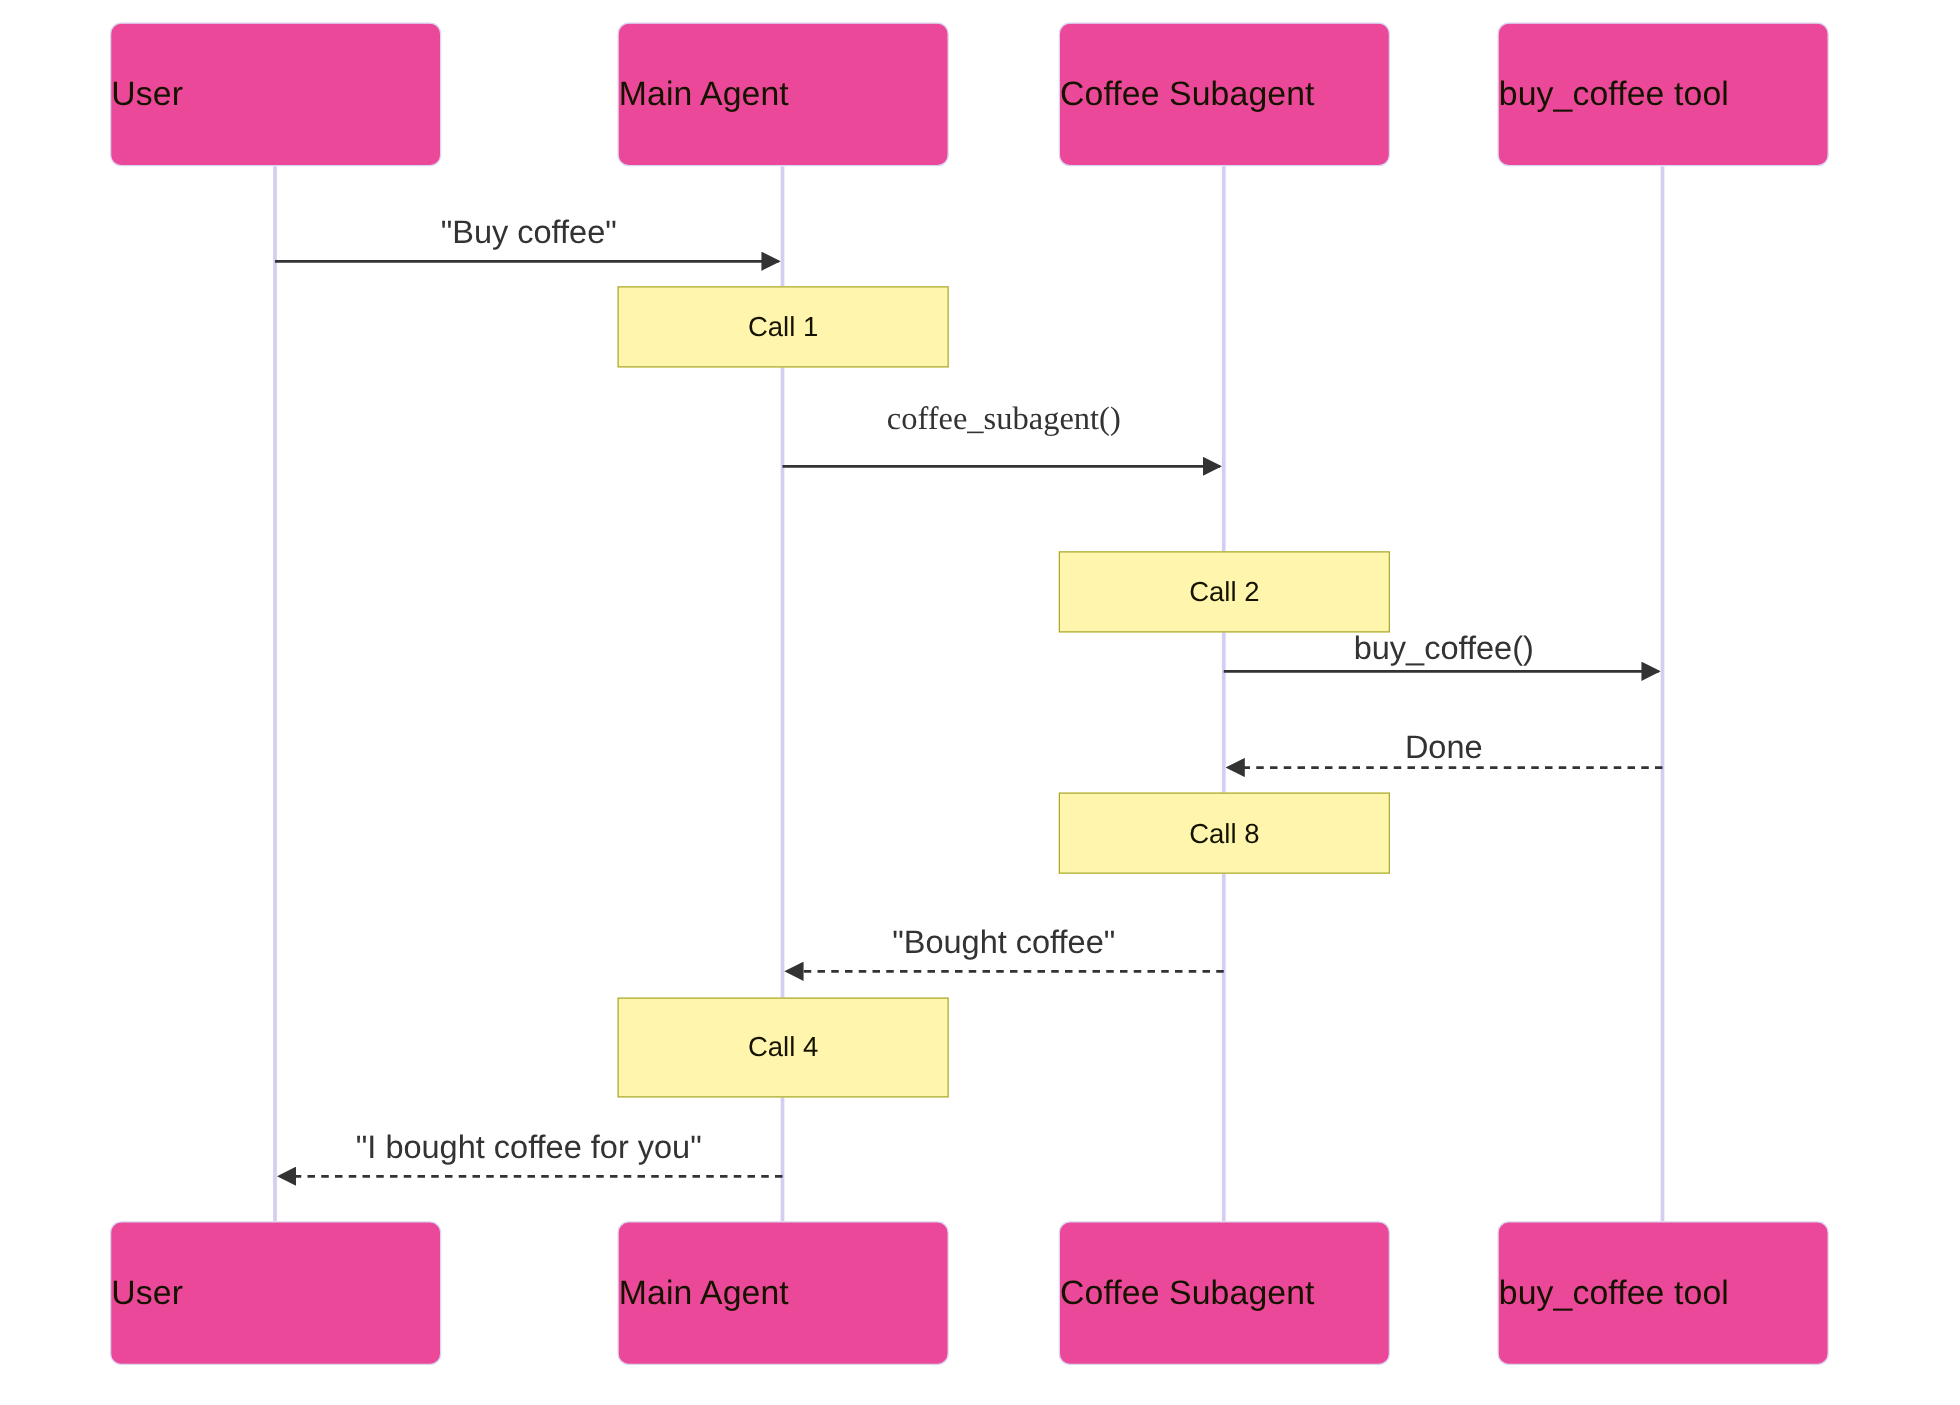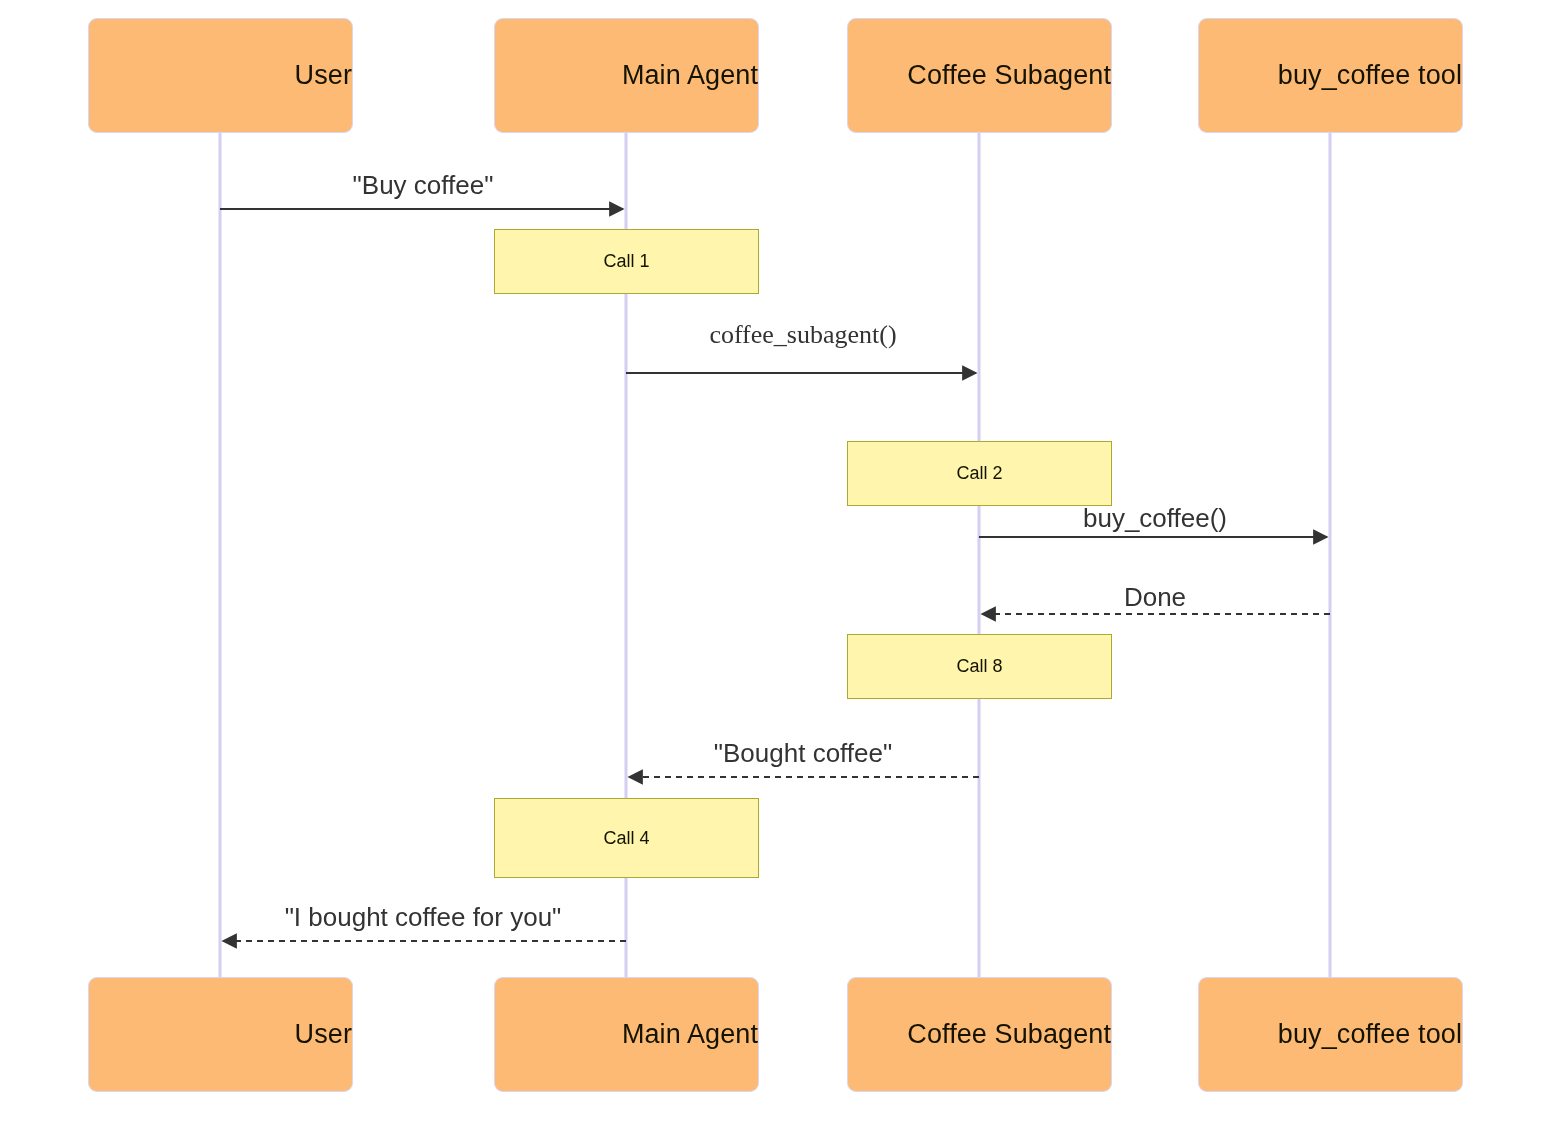--- a/index.html
+++ b/index.html
@@ -20,45 +20,45 @@
   svg.layer {
     position: absolute;
     left: 0;
     top: 0;
     width: 1568px;
     height: 1124px;
   }
   .participant-box {
     position: absolute;
     box-sizing: border-box;
-    background: #fdba74;
+    background: #ec4899;
     border: 1.6px solid #d9d6f2;
     border-radius: 9px;
     display: flex;
     align-items: center;
-    justify-content: flex-end;
+    justify-content: flex-start;
   }
   .participant-label {
     font-size: 27px;
     color: #131300;
     font-family: "Liberation Sans", "DejaVu Sans", sans-serif;
     letter-spacing: 0.1px;
     white-space: nowrap;
   }
   .note-box {
     position: absolute;
     box-sizing: border-box;
     background: #fff5ad;
     border: 1.8px solid #aaaa33;
     display: flex;
     align-items: center;
     justify-content: center;
   }
   .note-label {
-    font-size: 18px;
+    font-size: 22px;
     color: #131300;
     font-family: "Liberation Sans", "DejaVu Sans", sans-serif;
     white-space: nowrap;
   }
   .msg-label {
     position: absolute;
     font-size: 26px;
     color: #333333;
     font-family: "Liberation Sans", "DejaVu Sans", sans-serif;
     white-space: nowrap;

